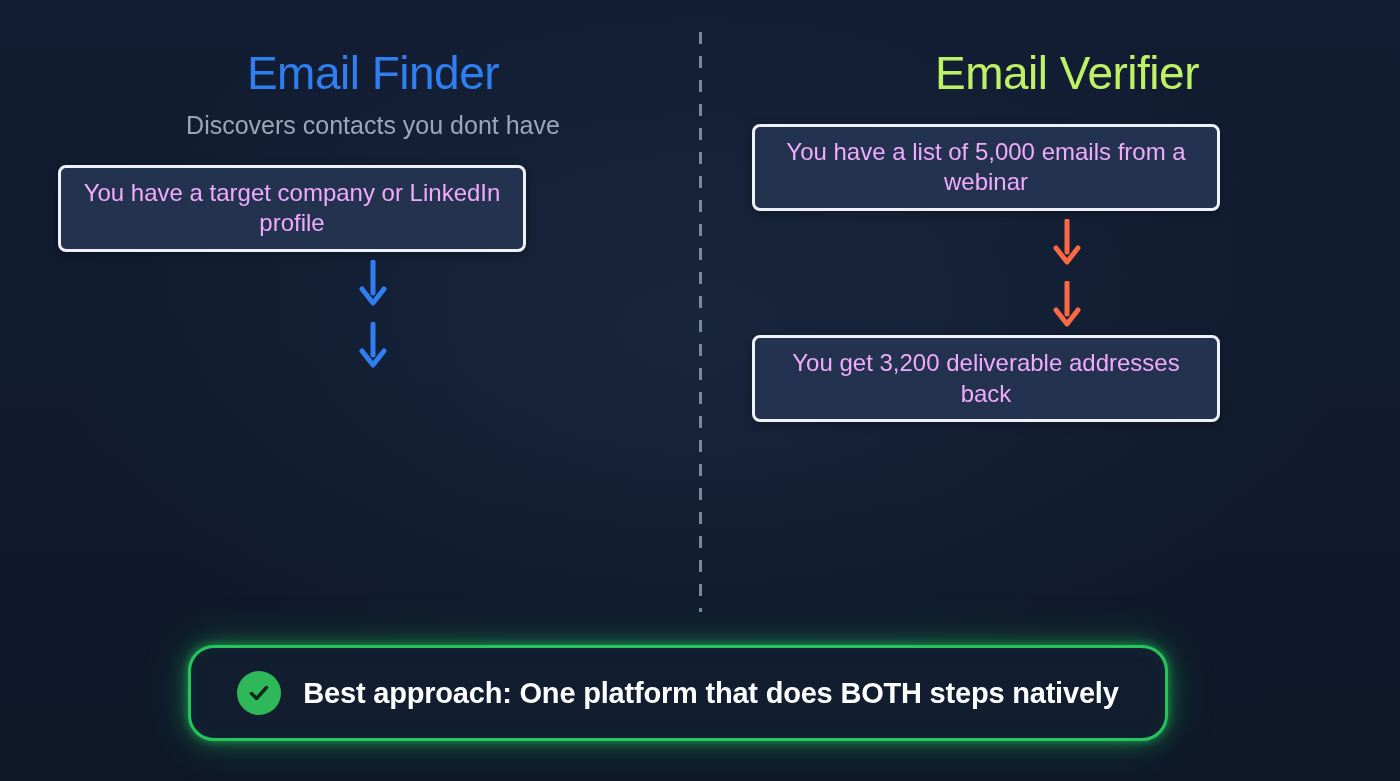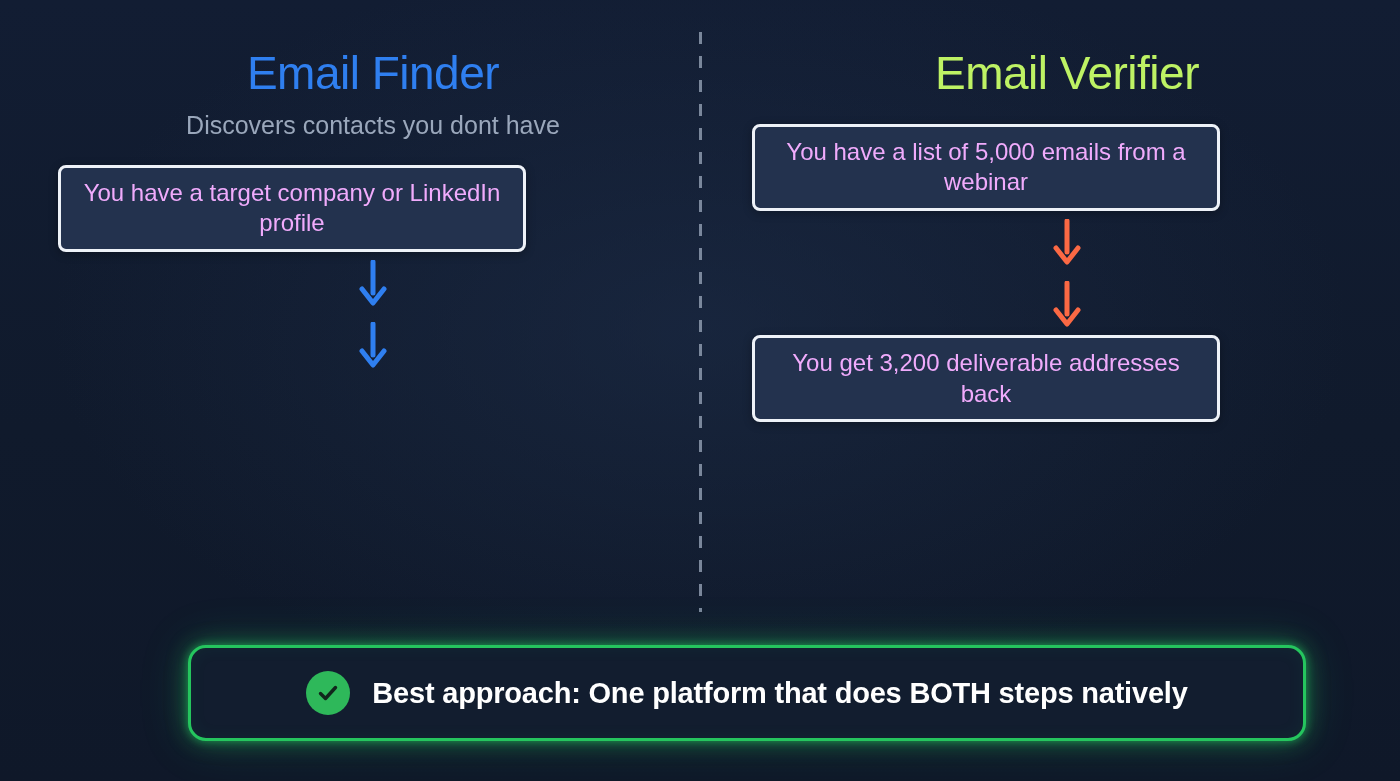--- a/index.html
+++ b/index.html
@@ -105,26 +105,26 @@
     align-items: center;
     justify-content: center;
   }
   .arrow svg { display: block; }
 
   
   .banner {
     position: absolute;
     left: 188px;
     top: 645px;
-    width: 1118px;
+    width: 980px;
     height: 96px;
     box-sizing: border-box;
     background: #121d2f;
     border: 3px solid #25c55e;
-    border-radius: 18px;
+    border-radius: 26px;
     display: flex;
     align-items: center;
     justify-content: center;
     gap: 22px;
     box-shadow:
       0 0 8px rgba(37,197,94,0.55),
       0 0 22px rgba(37,197,94,0.42),
       0 0 48px rgba(37,197,94,0.22),
       inset 0 0 18px rgba(37,197,94,0.06);
   }

